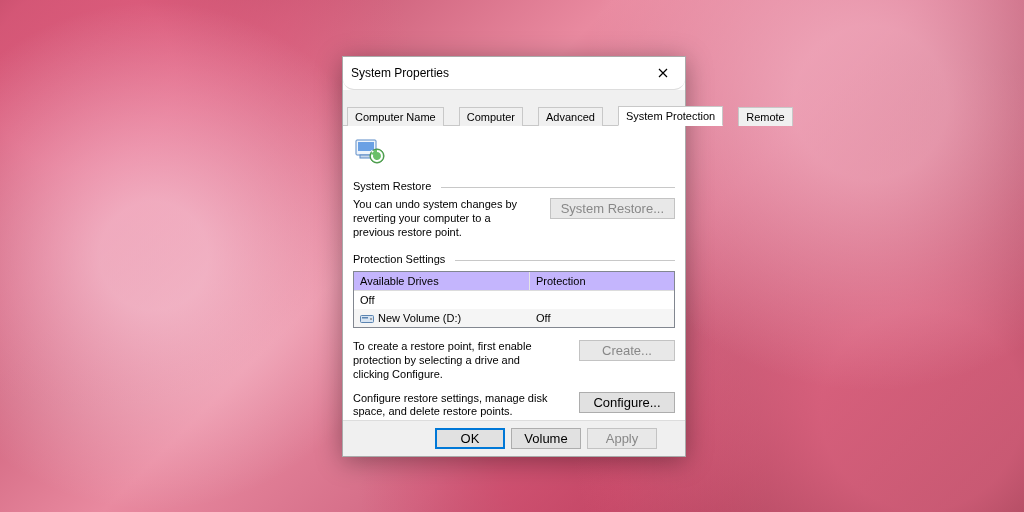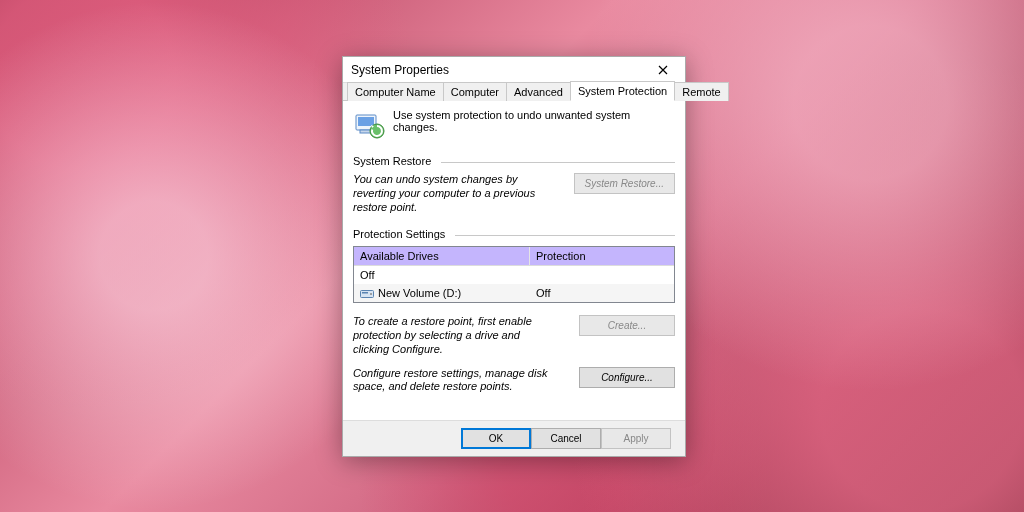--- a/index.html
+++ b/index.html
@@ -12,52 +12,52 @@
       radial-gradient(circle at 90% 80%, rgba(235,110,140,0.7) 0 10%, transparent 35%),
       radial-gradient(circle at 8% 15%, rgba(235,100,135,0.75) 0 9%, transparent 32%),
       radial-gradient(circle at 55% 92%, rgba(210,70,105,0.6) 0 8%, transparent 28%),
       linear-gradient(135deg, #8a2a3e 0%, #c95a75 20%, #e98aa0 40%, #d26a85 60%, #a03a52 80%, #6e2432 100%);
   }
   .dialog {
     position:absolute; left:342px; top:56px; width:344px; height:401px;
     background:#fff; border:1px solid #aaa;
     box-shadow:0 4px 24px rgba(0,0,0,0.35);
   }
-  .titlebar { height:26px; display:flex; align-items:center; padding:0 4px 0 8px; background:#fff; border-bottom:1px solid #ddd; }
+  .titlebar { height:33px; display:flex; align-items:center; padding:0 4px 0 8px; background:#fff; border-bottom:1px solid #ddd;border-radius:11px; }
   .titlebar .title { flex:1; font-size:12px; }
   .closebtn { width:36px; height:22px; display:flex; align-items:center; justify-content:center; }
   .closebtn svg { width:10px; height:10px; }
-  .tabs { display:flex; align-items:flex-end; height:18px; padding:0 4px; background:#f0f0f0; border-bottom:1px solid #c8c8c8; gap:0; }
+  .tabs { display:flex; align-items:flex-end; height:36px; padding:0 4px; background:#f0f0f0; border-bottom:1px solid #c8c8c8; gap:16px; }
   .tab { padding:3px 7px 3px 7px; font-size:11px; border:1px solid #c8c8c8; border-bottom:none; background:#f0f0f0; position:relative; top:1px; margin-right:-1px; cursor:default; white-space:nowrap; }
   .tab.active { background:#fff; border-bottom:1px solid #fff; z-index:2;margin-top:12px; }
   .tabbody { padding:8px 10px 6px 10px; }
   .intro { display:flex; gap:8px; align-items:flex-start; margin-bottom:14px; }
   .sysicon { width:32px; height:32px; flex:0 0 32px; }
   .fieldset { position:relative; border:none; padding:0; margin:0 0 14px 0; }
   .fieldset .legend { font-size:11px; position:relative; margin-bottom:6px; }
   .fieldset .legend::after { content:""; position:absolute; left:calc(100% + 6px); right:-9999px; top:55%; height:1px; background:#c8c8c8; }
   .legendwrap { overflow:hidden; position:relative; height:14px; margin-bottom:4px;text-decoration:underline; }
   .legendwrap .legend { display:inline-block; background:#fff; padding-right:4px; }
   .legendwrap::after { content:""; position:absolute; left:0; right:0; top:55%; height:1px; background:#c8c8c8; z-index:-1; }
-  .row { display:flex; gap:20px; align-items:flex-start;font-style:italic; }
+  .row { display:flex; gap:20px; align-items:flex-start; }
   .row .txt { flex:1; line-height:1.25; }
-  .btn { min-width:96px; height:21px; padding:0 10px; font-size:10px; background:#e1e1e1; border:1px solid #adadad; display:inline-flex; align-items:center; justify-content:center; cursor:default;text-align:center; }
+  .btn { min-width:96px; height:21px; padding:0 10px; font-size:13px; background:#e1e1e1; border:1px solid #adadad; display:inline-flex; align-items:center; justify-content:center; cursor:default;text-align:center; }
   .btn.disabled { color:#888; background:#e8e8e8; border-color:#c3c3c3; }
   .btn.primary { border:2px solid #0078d7; height:21px; padding:0 18px; background:#e1e1e1; }
   .drivebox { border:1px solid #828790; margin-top:4px; }
   .dh { display:flex; background:#c4b5fd; border-bottom:1px solid #dcdcdc; }
   .dh div { padding:3px 6px; border-right:1px solid #e5e5e5; }
   .dh div:last-child { border-right:none; }
   .dr { display:flex; }
   .dr div { padding:3px 6px; }
   .dr:nth-child(odd){ background:#f5f5f5; }
   .col1 { width:55%; display:flex; align-items:center; gap:4px; }
   .col2 { width:45%; }
   .driveicon { width:14px; height:11px; }
-  .bottombar { position:absolute; left:0; right:0; bottom:0; height:36px; background:#f0f0f0; border-top:1px solid #ddd; display:flex; align-items:center; justify-content:flex-end; gap:0; padding:0 14px;margin-top:37px; }
+  .bottombar { position:absolute; left:0; right:0; bottom:0; height:36px; background:#f0f0f0; border-top:1px solid #ddd; display:flex; align-items:center; justify-content:flex-end; gap:6px; padding:0 28px;margin-top:37px; }
   .bottombar .btn { min-width:70px; }
 </style>
 </head>
 <body>
 
 <div class="desktop">
   <div class="dialog">
     <div class="titlebar">
       <div class="title">System Properties</div>
       <div class="closebtn">
@@ -78,21 +78,20 @@
     <div class="tabbody">
       <div class="intro">
         <svg class="sysicon" viewBox="0 0 32 32">
           <rect x="3" y="6" width="20" height="15" rx="1" fill="#eef4fb" stroke="#5b8ac6"></rect>
           <rect x="5" y="8" width="16" height="9" fill="#6aa0e4"></rect>
           <rect x="7" y="21" width="12" height="3" fill="#c7d6ea" stroke="#5b8ac6"></rect>
           <circle cx="24" cy="22" r="7" fill="#69c069" stroke="#3a8a3a"></circle>
           <path d="M24 17 a5 5 0 1 1 -4.8 3.5" fill="none" stroke="#fff" stroke-width="2"></path>
           <path d="M21 17 l-2 2 l-1 -3 z" fill="#fff"></path>
         </svg>
-        <div class="txt">Use system protection to undo unwanted system changes.</div>
       </div>
 
       <div class="fieldset">
         <div class="legendwrap"><span class="legend">System Restore</span></div>
         <div class="row">
           <div class="txt">You can undo system changes by reverting your computer to a previous restore point.</div>
           <div class="btn disabled">System Restore...</div>
         </div>
       </div>
 
@@ -126,17 +125,17 @@
 
         <div class="row" style="margin-top:10px;">
           <div class="txt">Configure restore settings, manage disk space, and delete restore points.</div>
           <div class="btn">Configure...</div>
         </div>
       </div>
     </div>
 
     <div class="bottombar">
       <div class="btn primary">OK</div>
-      <div class="btn">Cancel</div>
+      <div class="btn">Volume</div>
       <div class="btn disabled">Apply</div>
     </div>
   </div>
 </div>
 
 </body></html>

